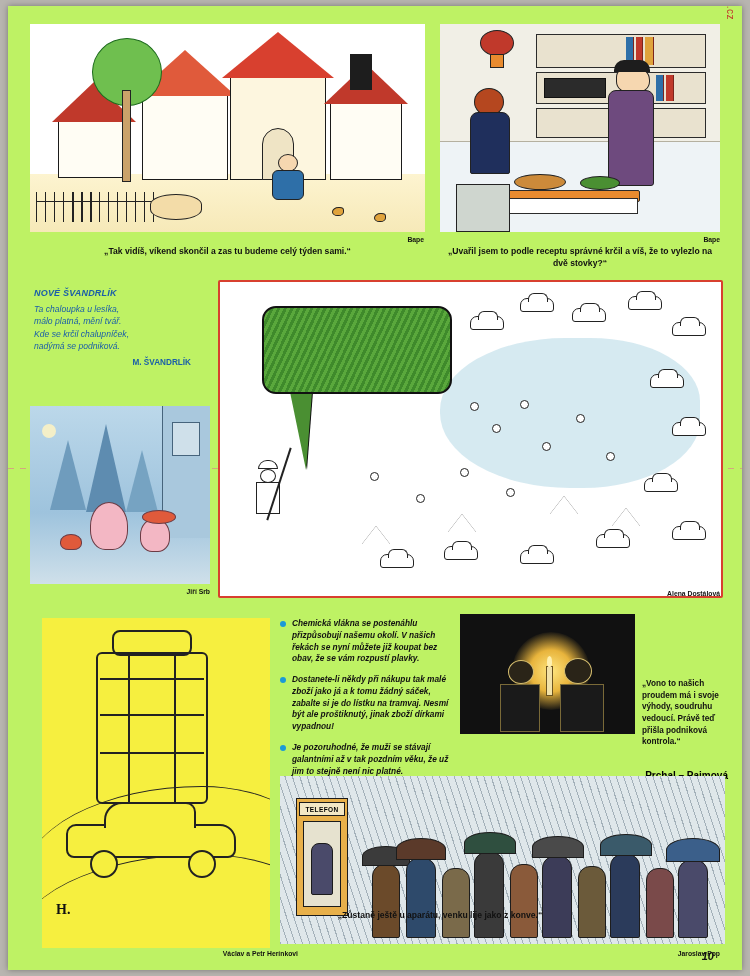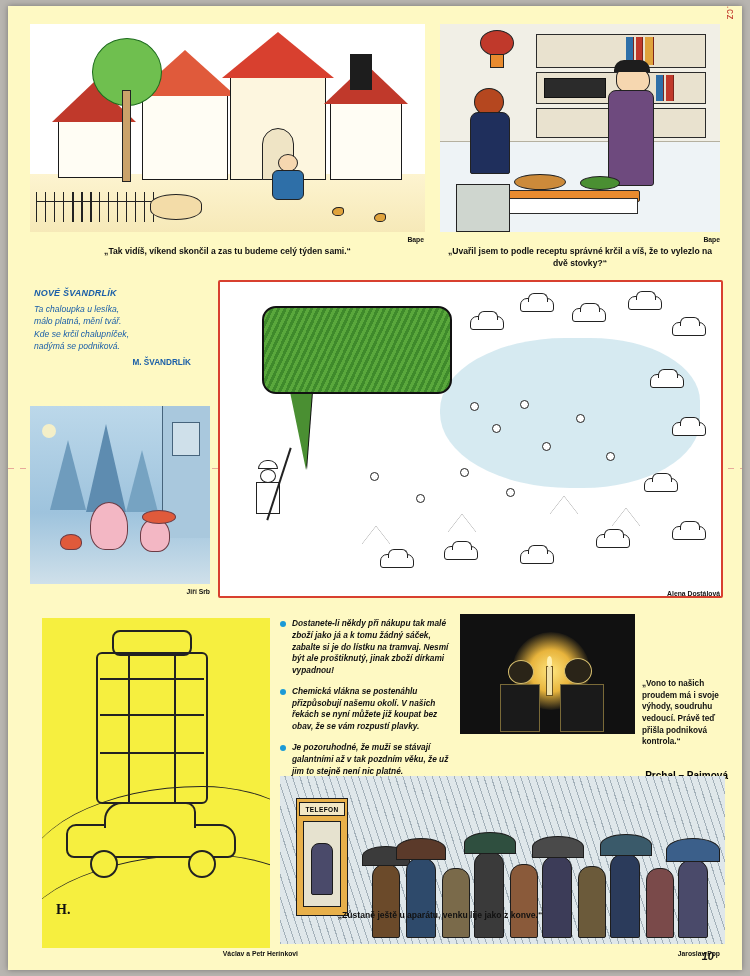--- a/index.html
+++ b/index.html
@@ -7,21 +7,21 @@
   body {
     width: 750px; height: 976px;
     background: #b8b5b0;
     font-family: "Liberation Sans", sans-serif;
     overflow: hidden;
   }
   .page {
     position: absolute;
     left: 8px; top: 6px;
     width: 734px; height: 964px;
-    background: #fef9c3;
+    background: #bef264;
     box-shadow: 0 0 6px rgba(0,0,0,0.35);
     overflow: hidden;
   }
   .watermark {
     position: absolute;
     right: 6px; top: 14px;
     font-size: 10px;
     color: #c0392b;
     letter-spacing: 0.5px;
     transform: rotate(90deg);
@@ -376,25 +376,25 @@
       <div style="position:absolute; left:70px; top:12px; width:80px; height:26px; border:2px solid #222; border-radius:8px;"></div>
 
       <div class="signature-h">H.</div>
     </div>
   </div>
   <div style="position:absolute; left:170px; top:944px; width:120px;" class="credit">Václav a Petr Herínkovi</div>
 
   <div id="bullets">
     <div class="bullet">
       <span class="dot"></span>
-      <span>Dostanete-li někdy při nákupu tak malé zboží jako já a k tomu žádný sáček, zabalte si je do lístku na tramvaj. Nesmí být ale proštiknutý, jinak zboží dírkami vypadnou!</span>
+      <span>Chemická vlákna se postenáhlu přizpůsobují našemu okolí. V našich řekách se nyní můžete již koupat bez obav, že se vám rozpustí plavky.</span>
     </div>
     <div class="bullet">
       <span class="dot"></span>
-      <span>Chemická vlákna se postenáhlu přizpůsobují našemu okolí. V našich řekách se nyní můžete již koupat bez obav, že se vám rozpustí plavky.</span>
+      <span>Dostanete-li někdy při nákupu tak malé zboží jako já a k tomu žádný sáček, zabalte si je do lístku na tramvaj. Nesmí být ale proštiknutý, jinak zboží dírkami vypadnou!</span>
     </div>
     <div class="bullet">
       <span class="dot"></span>
       <span>Je pozoruhodné, že muži se stávají galantními až v tak pozdním věku, že už jim to stejně není nic platné.</span>
     </div>
   </div>
 
   <div class="panel" id="p6">
     <div class="art">
       <div class="glow"></div>

